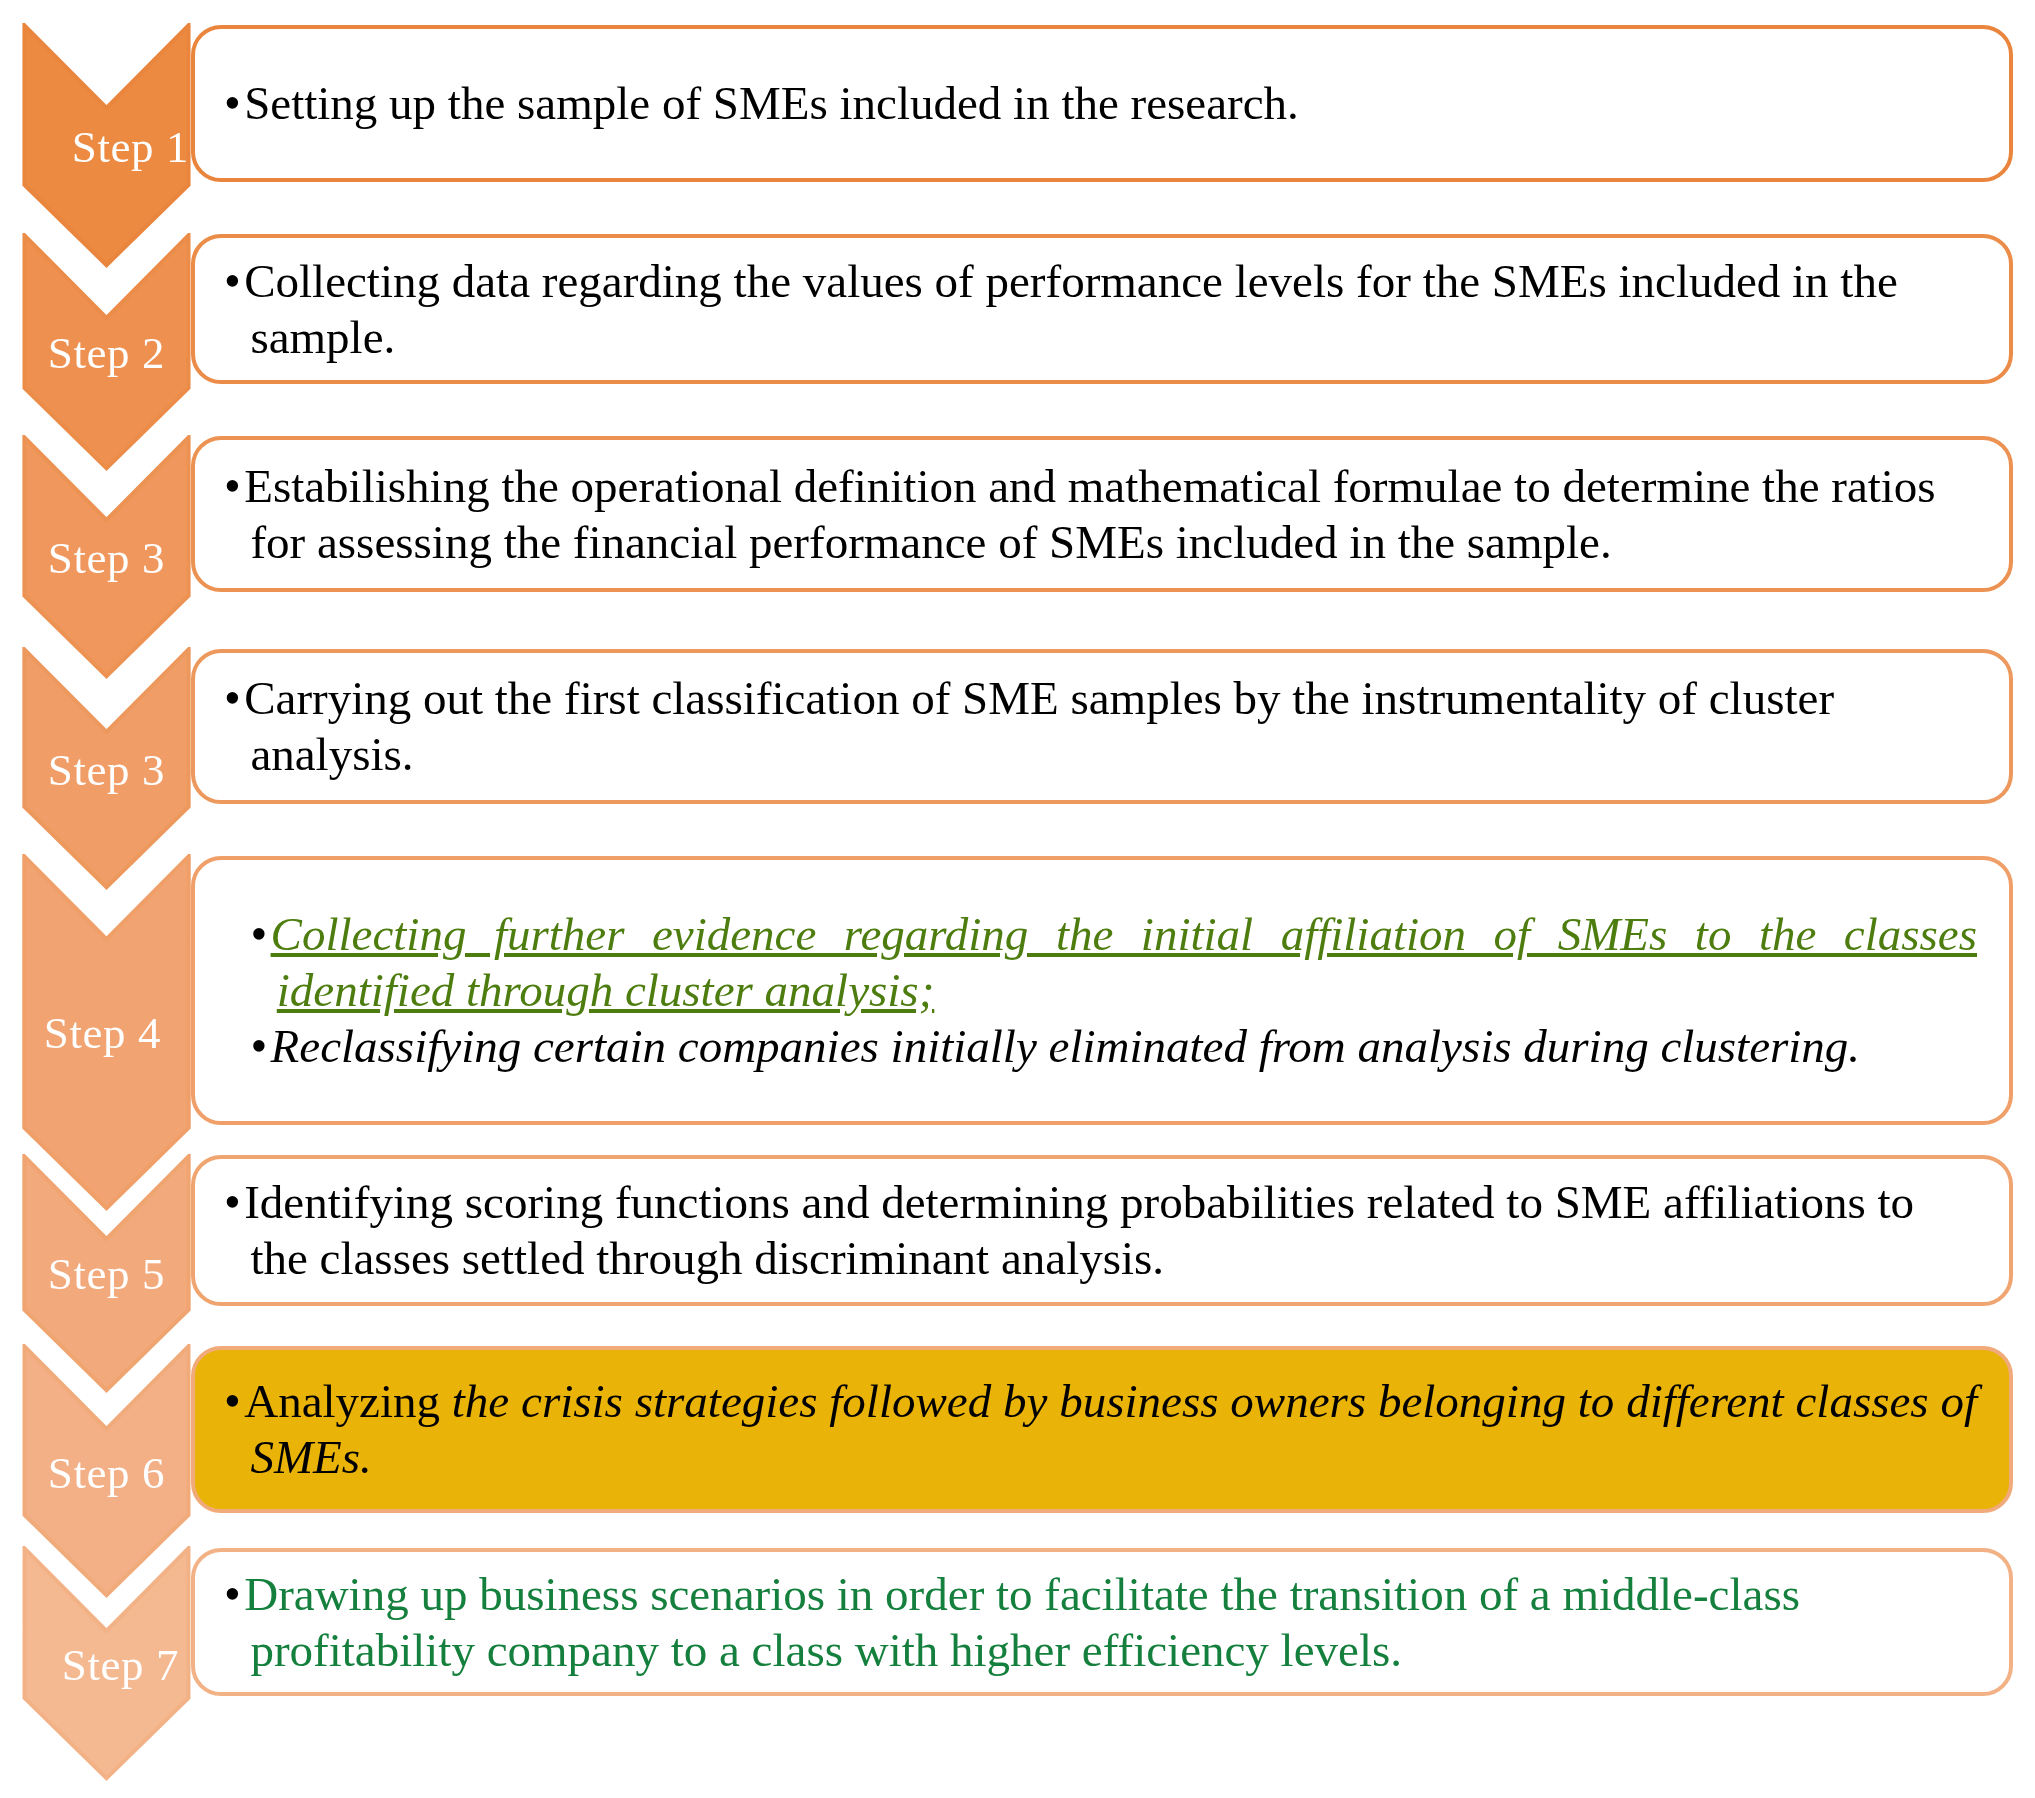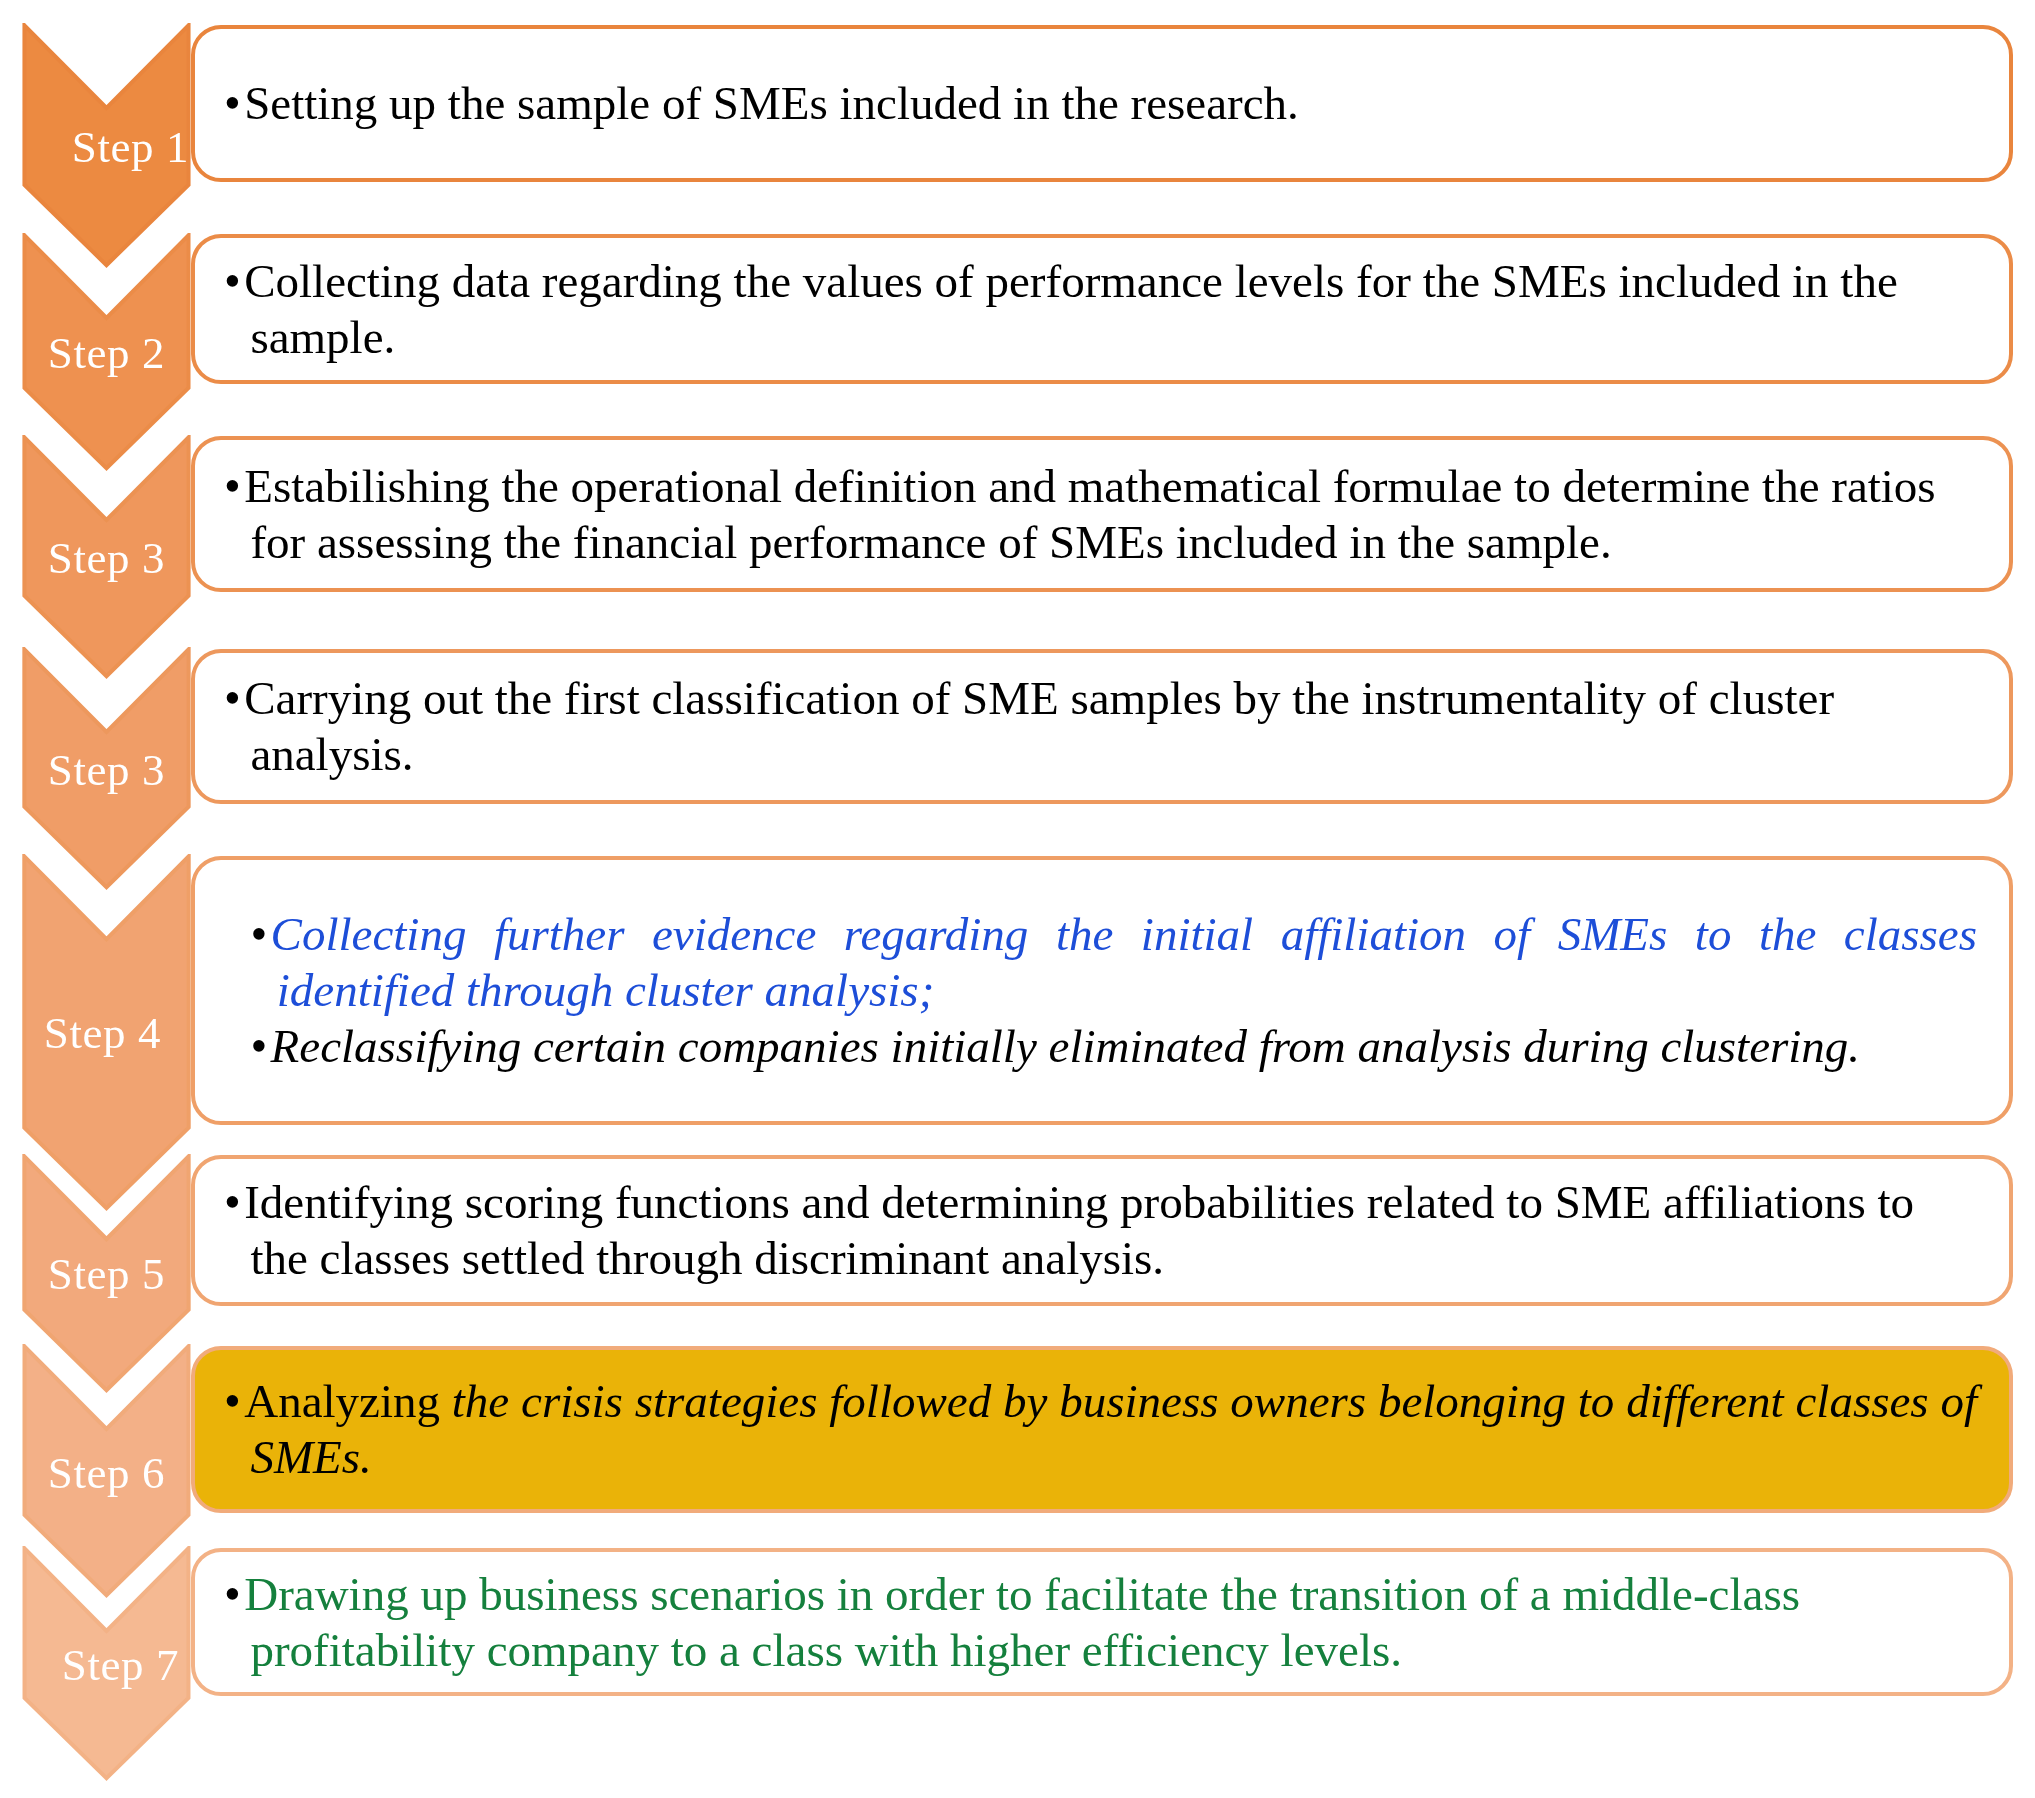--- a/index.html
+++ b/index.html
@@ -70,21 +70,21 @@
         <div class="bullet"><span class="dot">•</span><span class="seg" style="color: rgb(0, 0, 0);">Carrying out the first classification of SME samples by the instrumentality of cluster analysis.</span></div>
       </div>
   </div>
 
   <div>
     <svg class="chev" xmlns="http://www.w3.org/2000/svg" viewBox="0 0 294 621" style="left: 22px; top: 854px; width: 169px; height: 357px;">
       <path d="M4 4 L147 148 L290 4 L290 476 L147 616 L4 476 Z" fill="#F1A371" stroke="#EF9F67" stroke-width="7" stroke-linejoin="miter"></path>
     </svg>
     <div class="step-label" style="left: 22px; width: 137px; top: 1003px; color: rgb(255, 255, 255); padding-left: 12px;">Step 4</div>
     <div class="box" style="left: 191px; width: 1822px; top: 856px; height: 269px; border-color: rgb(239, 159, 103); background: rgb(255, 255, 255);">
-        <div class="bullet lvl2 just"><span class="dot">•</span><span class="seg it" style="color: #1d4ed8;">Collecting further evidence regarding the initial affiliation of SMEs to the classes identified through cluster analysis;</span></div>
+        <div class="bullet lvl2 just"><span class="dot">•</span><span class="seg it" style="color: #4d7c0f; text-decoration: underline;">Collecting further evidence regarding the initial affiliation of SMEs to the classes identified through cluster analysis;</span></div>
         <div class="bullet lvl2 just"><span class="dot">•</span><span class="seg it" style="color: rgb(0, 0, 0);">Reclassifying certain companies initially eliminated from analysis during clustering.</span></div>
       </div>
   </div>
 
   <div>
     <svg class="chev" xmlns="http://www.w3.org/2000/svg" viewBox="0 0 294 416" style="left: 22px; top: 1154px; width: 169px; height: 239px;">
       <path d="M4 4 L147 148 L290 4 L290 271 L147 411 L4 271 Z" fill="#F2A97C" stroke="#F0A571" stroke-width="7" stroke-linejoin="miter"></path>
     </svg>
     <div class="step-label" style="left: 22px; width: 169px; top: 1244px; color: rgb(255, 255, 255);">Step 5</div>
     <div class="box" style="left: 191px; width: 1822px; top: 1155px; height: 151px; border-color: rgb(240, 165, 113); background: rgb(255, 255, 255);">

